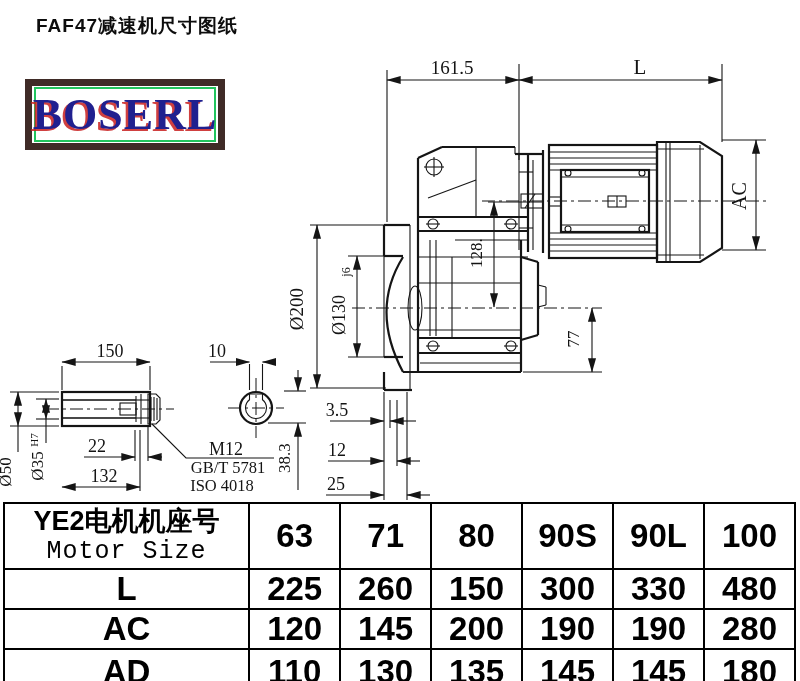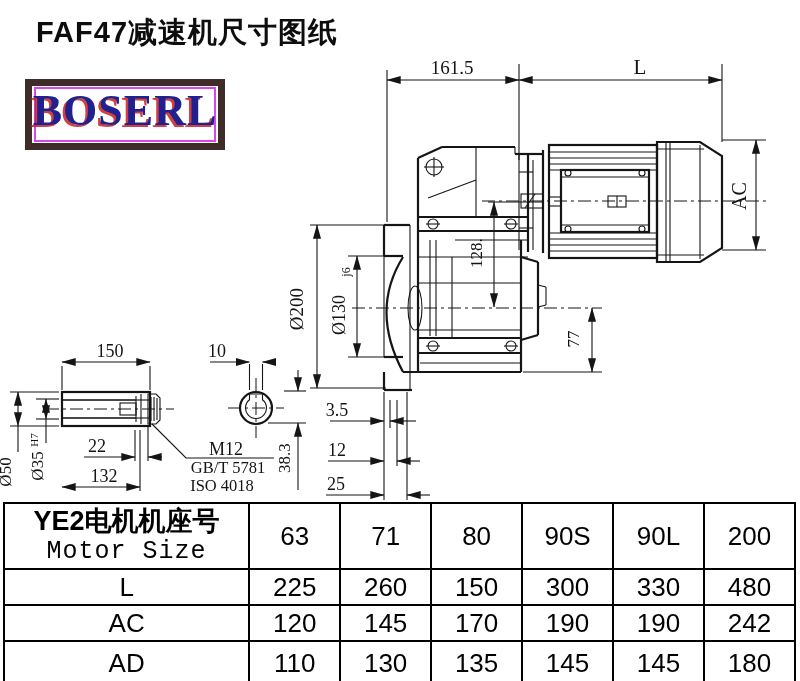--- a/index.html
+++ b/index.html
@@ -1,23 +1,23 @@
 <!DOCTYPE html>
 <html><head>
 <meta charset="utf-8">
 <style>
   html,body{margin:0;padding:0;background:#fff;}
   #stage{position:relative;width:800px;height:681px;background:#fff;overflow:hidden;
          font-family:"Liberation Sans",sans-serif;}
   
-  #title{position:absolute;left:36px;top:13px;font-size:29px;font-weight:bold;color:#0d0d0d;
+  #title{position:absolute;left:36px;top:13px;font-size:19px;font-weight:bold;color:#0d0d0d;
          letter-spacing:1px;font-family:"Liberation Sans",sans-serif;}
   #logo{position:absolute;left:25px;top:79px;width:186px;height:57px;border:7px solid #3f2b27;
         background:#fff;display:flex;align-items:center;justify-content:center;}
-  #logo .inner{border:2px solid #d946ef;width:96%;height:88%;display:flex;
+  #logo .inner{border:2px solid #22c55e;width:96%;height:88%;display:flex;align-items:center;
         justify-content:center;}
   #logo .txt{font-family:"Liberation Serif",serif;font-weight:bold;font-size:44px;line-height:1;
         color:#20208f;letter-spacing:1px;text-shadow:-2.5px 1.5px 0 rgba(200,30,30,.85);}
   
   #draw{position:absolute;left:0;top:0;}
   svg line,svg path,svg rect,svg circle,svg ellipse,svg polyline{fill:none;stroke:#151515;}
   .ol{stroke-width:2.2px;}
   .th{stroke-width:1.1px;}
   .dm{stroke-width:1.1px;}
   .cl{stroke-width:1px;stroke-dasharray:13 4 3 4;}
@@ -25,21 +25,21 @@
   marker path{fill:#151515;stroke:none;}
   #hat line{stroke-width:1px;}
   
   table.spec{position:absolute;left:3px;top:502px;width:793px;height:176px;border-collapse:collapse;
         table-layout:fixed;background:#fff;}
   table.spec th,table.spec td{border:2.5px solid #000;text-align:center;vertical-align:middle;
         padding:0;font-family:"Liberation Sans",sans-serif;color:#000;}
   table.spec{border:2px solid #4d7c0f;}
   .hcn{font-size:27px;font-weight:bold;line-height:1.15;}
   .hen{font-size:25px;font-weight:normal;font-family:"Liberation Mono",monospace;letter-spacing:1px;}
-  .sz,.val,.rl{font-size:26px;font-weight:normal;}
+  .sz,.val,.rl{font-size:33px;font-weight:bold;}
 </style>
 </head>
 <body>
 
 <div id="stage">
 
   <div id="title">FAF47减速机尺寸图纸</div>
 
   <div id="logo">
     <div class="inner">
@@ -287,39 +287,39 @@
         <tr style="height:66px">
       <th>
         <div class="hcn">YE2电机机座号</div>
         <div class="hen">Motor Size</div>
       </th>
       <th class="sz">63</th>
       <th class="sz">71</th>
       <th class="sz">80</th>
       <th class="sz">90S</th>
       <th class="sz">90L</th>
-      <th class="sz">200</th>
+      <th class="sz">100</th>
     </tr>
     <tr style="height:36px">
       <td class="rl">L</td>
       <td class="val">225</td>
       <td class="val">260</td>
       <td class="val">150</td>
       <td class="val">300</td>
       <td class="val">330</td>
       <td class="val">480</td>
     </tr>
     <tr style="height:36px">
       <td class="rl">AC</td>
       <td class="val">120</td>
       <td class="val">145</td>
-      <td class="val">170</td>
+      <td class="val">200</td>
       <td class="val">190</td>
       <td class="val">190</td>
-      <td class="val">242</td>
+      <td class="val">280</td>
     </tr>
     <tr style="height:45px">
       <td class="rl">AD</td>
       <td class="val">110</td>
       <td class="val">130</td>
       <td class="val">135</td>
       <td class="val">145</td>
       <td class="val">145</td>
       <td class="val">180</td>
     </tr>

